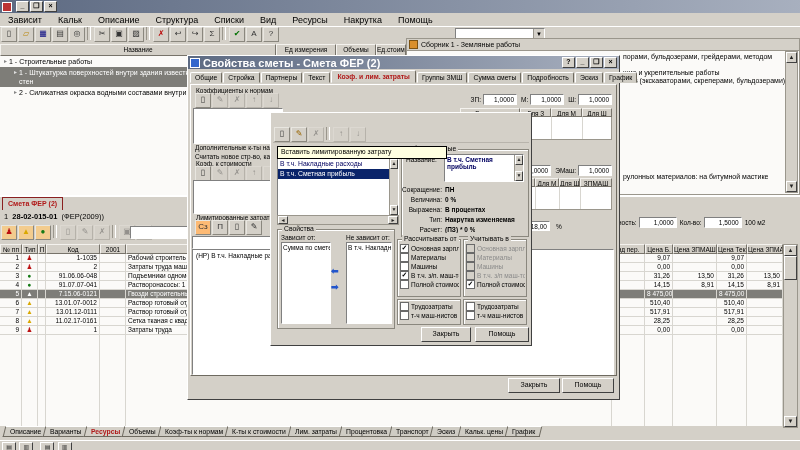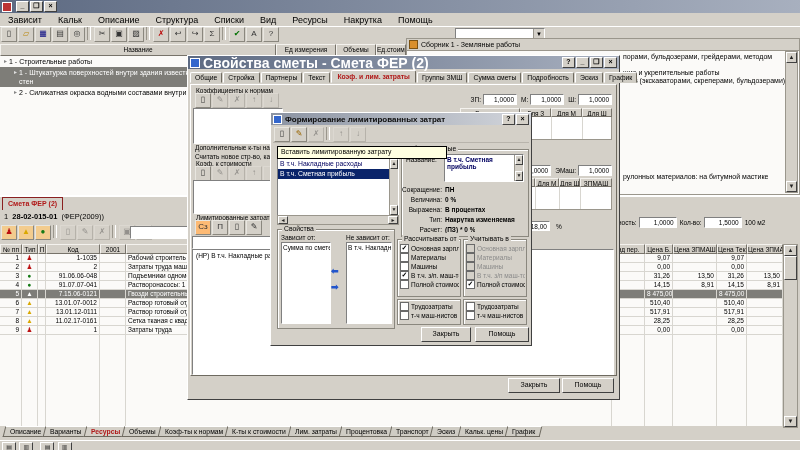--- a/index.html
+++ b/index.html
@@ -288,21 +288,21 @@
       <span class="sbtn" style="display:inline-block;width:12px;height:8px;margin:1px 1px 0 2px;">▤</span>
       <span class="sbtn" style="display:inline-block;width:12px;height:8px;margin:1px 1px 0 0;">▥</span>
       <span class="sbtn" style="display:inline-block;width:12px;height:8px;margin:1px 1px 0 4px;">▤</span>
       <span class="sbtn" style="display:inline-block;width:12px;height:8px;margin:1px 0 0 0;">▥</span>
     </div>
   </div>
 
   <div class="abs outset" style="left:187px;top:55px;width:431px;height:343px;background:#d4d0c8;z-index:10;">
     <div class="titlebar" style="height:13px;">
       <span style="width:8px;height:8px;background:#36c;border:1px solid #fff;margin-right:3px;flex:0 0 auto;"></span>
-      <span style="flex:1;overflow:hidden;white-space:nowrap;font-size:14px;">Свойства сметы - Смета ФЕР (2)</span>
+      <span style="flex:1;overflow:hidden;white-space:nowrap;font-size:11px;">Свойства сметы - Смета ФЕР (2)</span>
       <span class="tbtn">?</span>
       <span class="tbtn">_</span>
       <span class="tbtn">❐</span>
       <span class="tbtn">×</span>
     </div>
     <div id="ptabs" class="abs" style="left:2px;top:15px;width:427px;height:13px;white-space:nowrap;"><span class="tab">Общие</span><span class="tab">Стройка</span><span class="tab">Партнеры</span><span class="tab">Текст</span><span class="tab active">Коэф. и лим. затраты</span><span class="tab">Группы ЗМШ</span><span class="tab">Сумма сметы</span><span class="tab">Подробность</span><span class="tab">Эскиз</span><span class="tab">График</span></div>
     <div class="abs" style="left:2px;top:28px;width:425px;height:290px;border:1px solid;border-color:#fff #6e6a60 #6e6a60 #fff;"></div>
 
     <div class="abs flabel" style="left:8px;top:31px;">Коэффициенты к нормам</div>
     <div id="pcoefftb" class="abs" style="left:6px;top:36px;width:110px;height:15px;"><span class="ic">▯</span><span class="ic" style="opacity: 0.4;">✎</span><span class="ic" style="opacity: 0.4;">✗</span><span class="ic" style="opacity: 0.4;">↑</span><span class="ic" style="opacity: 0.4;">↓</span></div>
@@ -363,26 +363,20 @@
     <div class="abs flabel" style="left:368px;top:167px;">%</div>
     <div class="abs sunken" style="left:4px;top:180px;width:82px;height:11px;"></div>
     <div class="abs sunken" style="left:4px;top:193px;width:420px;height:124px;">
       <div style="font-size:6.5px;white-space:nowrap;padding:2px 3px;">(НР) В т.ч. Накладные расходы</div>
     </div>
     <div class="abs btn" style="left:320px;top:322px;width:50px;height:13px;line-height:12px;">Закрыть</div>
     <div class="abs btn" style="left:374px;top:322px;width:50px;height:13px;line-height:12px;">Помощь</div>
   </div>
 
   <div class="abs outset" style="left:270px;top:112px;width:260px;height:232px;background:#d4d0c8;z-index:20;">
-    <div class="titlebar2" style="height:12px;">
-      <span style="width:7px;height:7px;background:#36c;border:1px solid #fff;margin-right:3px;flex:0 0 auto;"></span>
-      <span style="flex:1;overflow:hidden;white-space:nowrap;">Формирование лимитированных затрат</span>
-      <span class="tbtn">?</span>
-      <span class="tbtn">×</span>
-    </div>
     <div id="ltoolbar" class="abs" style="left:2px;top:13px;width:256px;height:16px;border-bottom:1px solid #b8b4ac;"><span class="ic">▯</span><span class="ic" style="color: rgb(153, 102, 0);">✎</span><span class="ic" style="opacity: 0.4;">✗</span><span class="sep"></span><span class="ic" style="opacity: 0.4;">↑</span><span class="ic" style="opacity: 0.4;">↓</span></div>
 
     <div class="abs" style="left:6px;top:33px;width:162px;height:11px;background:#ffffe1;border:1px solid #000;font-size:6.8px;line-height:10px;padding:0 3px;white-space:nowrap;z-index:5;">Вставить лимитированную затрату</div>
 
     <div class="abs sunken" style="left:6px;top:45px;width:120px;height:56px;">
       <div id="llist" style="margin-right:8px;">
           <div style="height: 10px; line-height: 10px; font-size: 6.8px; padding: 0px 2px; white-space: nowrap; overflow: hidden; color: rgb(0, 0, 96);">В т.ч. Накладные расходы</div>
           <div style="height: 10px; line-height: 10px; font-size: 6.8px; padding: 0px 2px; white-space: nowrap; overflow: hidden; background: rgb(10, 36, 106); color: rgb(255, 255, 255);">В т.ч. Сметная прибыль</div>
         </div>
       <div class="abs" style="right:0;top:0;width:8px;height:100%;background:#d4d0c8;border-left:1px solid #9a968c;">

